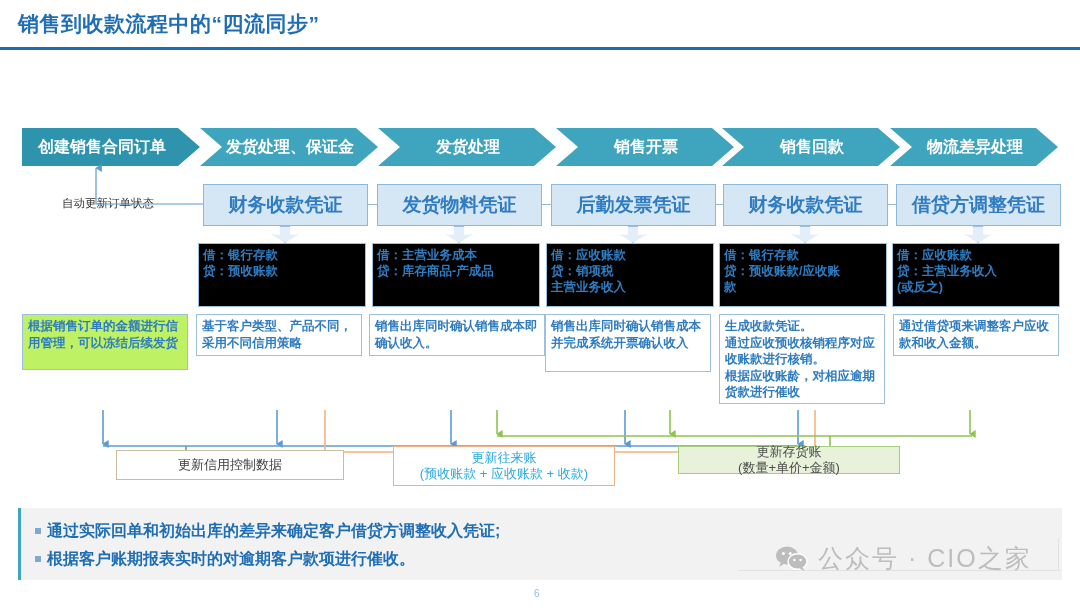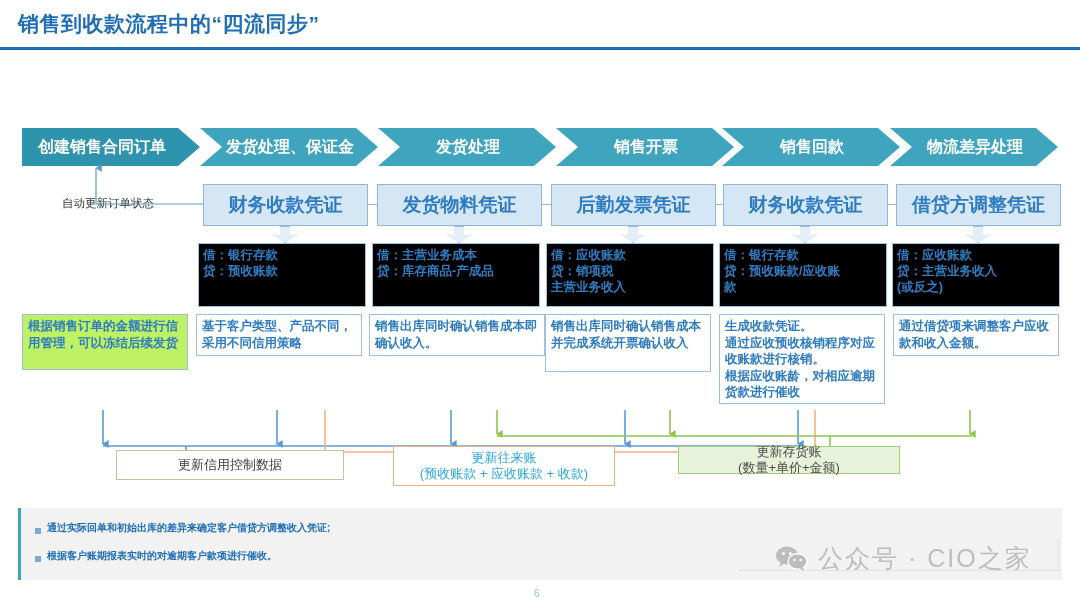--- a/index.html
+++ b/index.html
@@ -86,21 +86,21 @@
   .rbox.orange { border-color: #f0b183; color: #29a8e0; }
   .rbox.green  { border-color: #a5ce7a; background: #e8f1da; color: #4e4e4e; }
 
   
   .summary {
     position: absolute; left: 18px; top: 508px; width: 1044px; height: 72px;
     background: #f2f2f2; border-left: 3px solid #3fa4bd;
   }
   .sline {
     position: absolute; left: 26px; color: #1f6eb5;
-    font-size: 10px; font-weight: bold;
+    font-size: 16px; font-weight: bold;
   }
   .sbullet {
     position: absolute; left: 14px; width: 6px; height: 6px; background: #7fa8d0;
   }
 
   
   .wm {
     position: absolute; left: 775px; top: 542px;
     display: flex; align-items: center; gap: 9px;
     color: #bdbdbd; font-size: 25px; letter-spacing: 2px;

